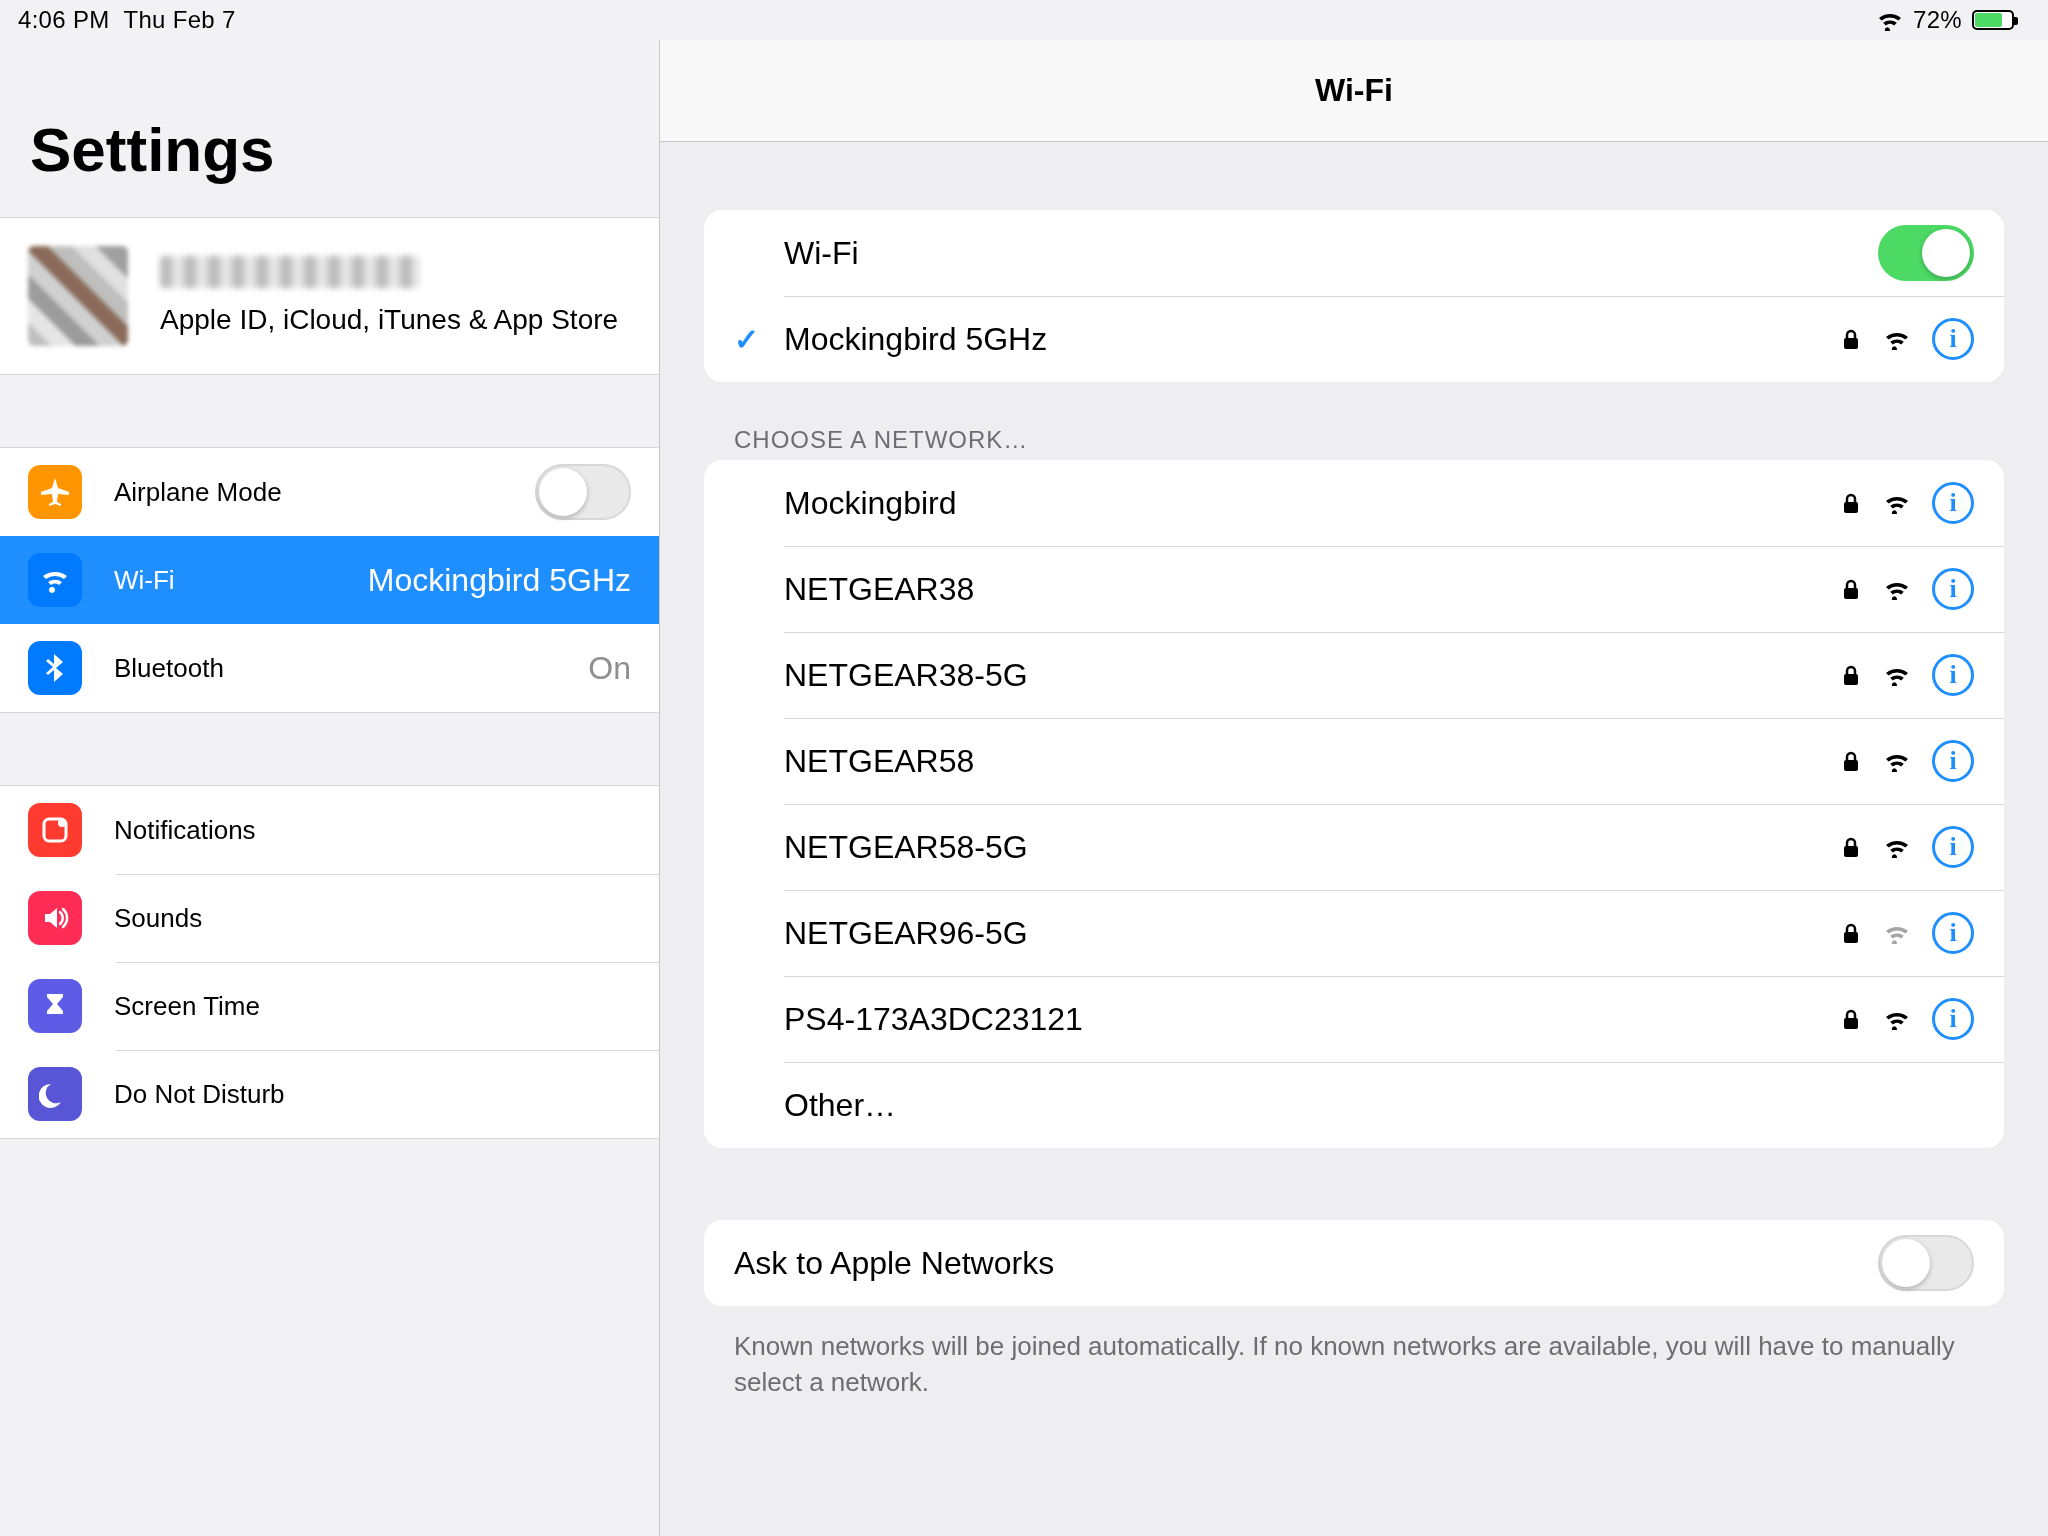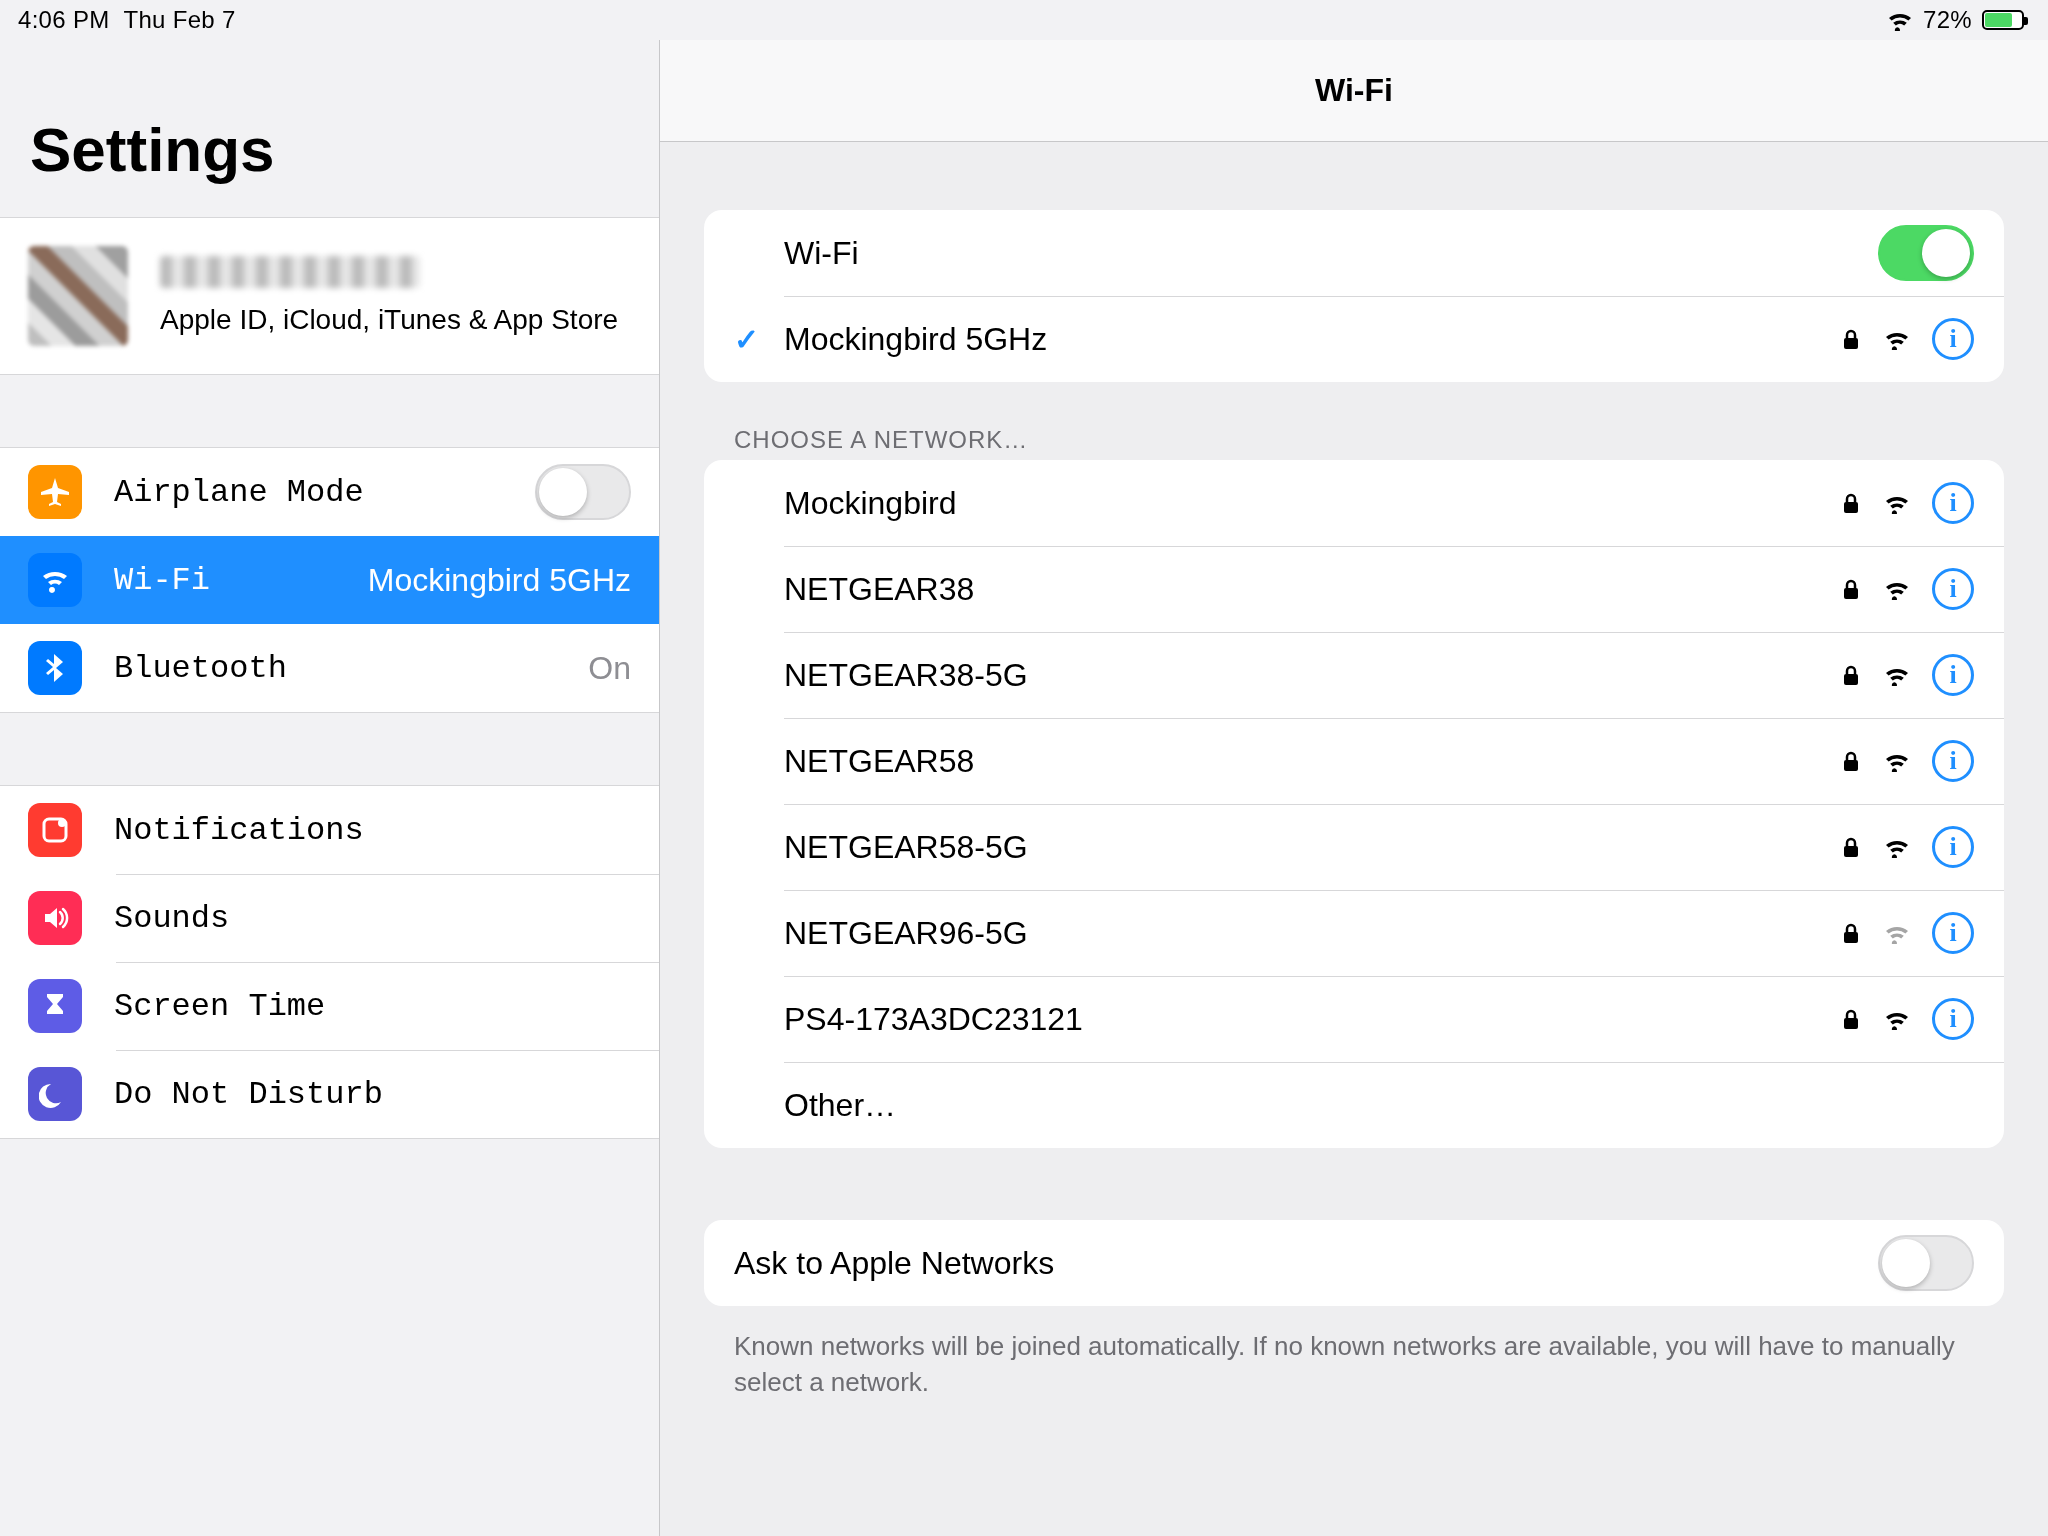--- a/index.html
+++ b/index.html
@@ -5,21 +5,21 @@
   * { box-sizing: border-box; margin: 0; padding: 0; }
   html, body {
     width: 2048px; height: 1536px;
     font-family: -apple-system, "Helvetica Neue", Arial, sans-serif;
     background: #f2f2f4; color: #000; overflow: hidden;
     -webkit-font-smoothing: antialiased;
   }
 
   
   .status-bar {
-    position: absolute; top: 0; left: 0; right: 6px; height: 40px;
+    position: absolute; top: 0; left: 0; right: 16px; height: 40px;
     display: flex; align-items: center; padding: 8px 18px;
     font-size: 24px; font-weight: 500; letter-spacing: 0.3px;
   }
   .status-left { display: flex; gap: 14px; }
   .status-right { margin-left: auto; display: flex; align-items: center; gap: 10px; }
   .battery {
     width: 42px; height: 20px; border: 2px solid #000; border-radius: 5px;
     position: relative; display: inline-block; background: #fff;
   }
   .battery::after {
@@ -65,21 +65,21 @@
     width: 260px; height: 32px; border-radius: 4px;
     background: repeating-linear-gradient(90deg,#bcbcbc 0 12px,#e6e6e6 12px 24px);
     filter: blur(3px); margin-bottom: 16px;
   }
   .acct-sub { font-size: 28px; color: #000; text-align: center; }
 
   .icon-box {
     width: 54px; height: 54px; border-radius: 12px; flex: none;
     display: flex; align-items: center; justify-content: center; margin-right: 32px;
   }
-  .row-label { font-size: 32px; font-family: Liberation Mono, monospace; }
+  .row-label { font-size: 26px; }
   .row-value { margin-left: auto; font-size: 32px; color: #8e8e93; }
   .row.selected { background: #1f8fff; color: #fff; }
   .row.selected .row-value { color: #fff; }
   .row.selected + .row::before, .row.selected::before { display: none; }
 
   .switch {
     margin-left: auto; width: 96px; height: 56px; border-radius: 30px;
     background: #e9e9ea; border: 2px solid #d7d7d9; position: relative;
   }
   .switch .knob {

